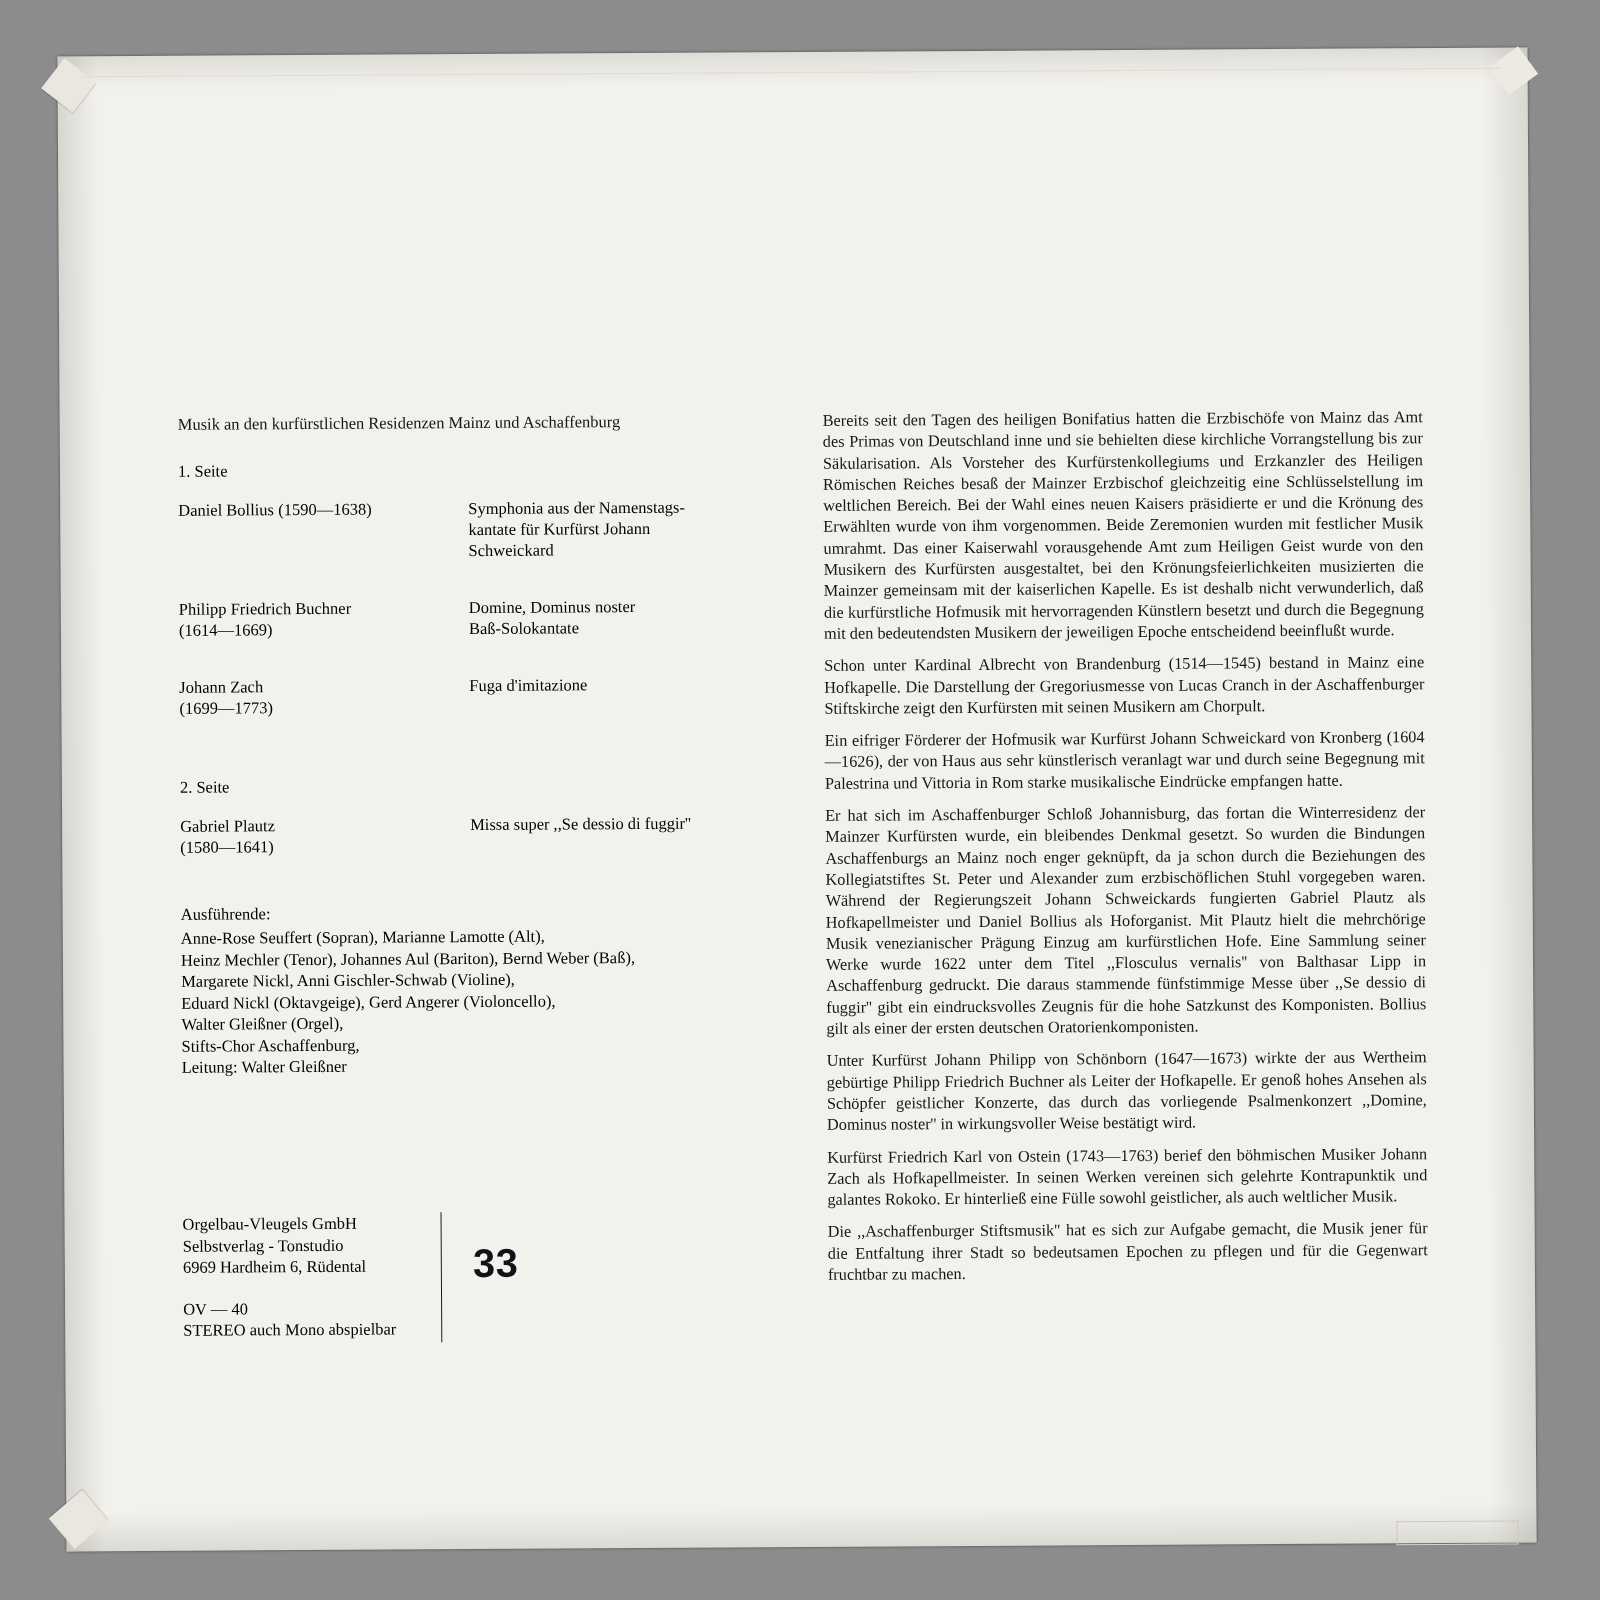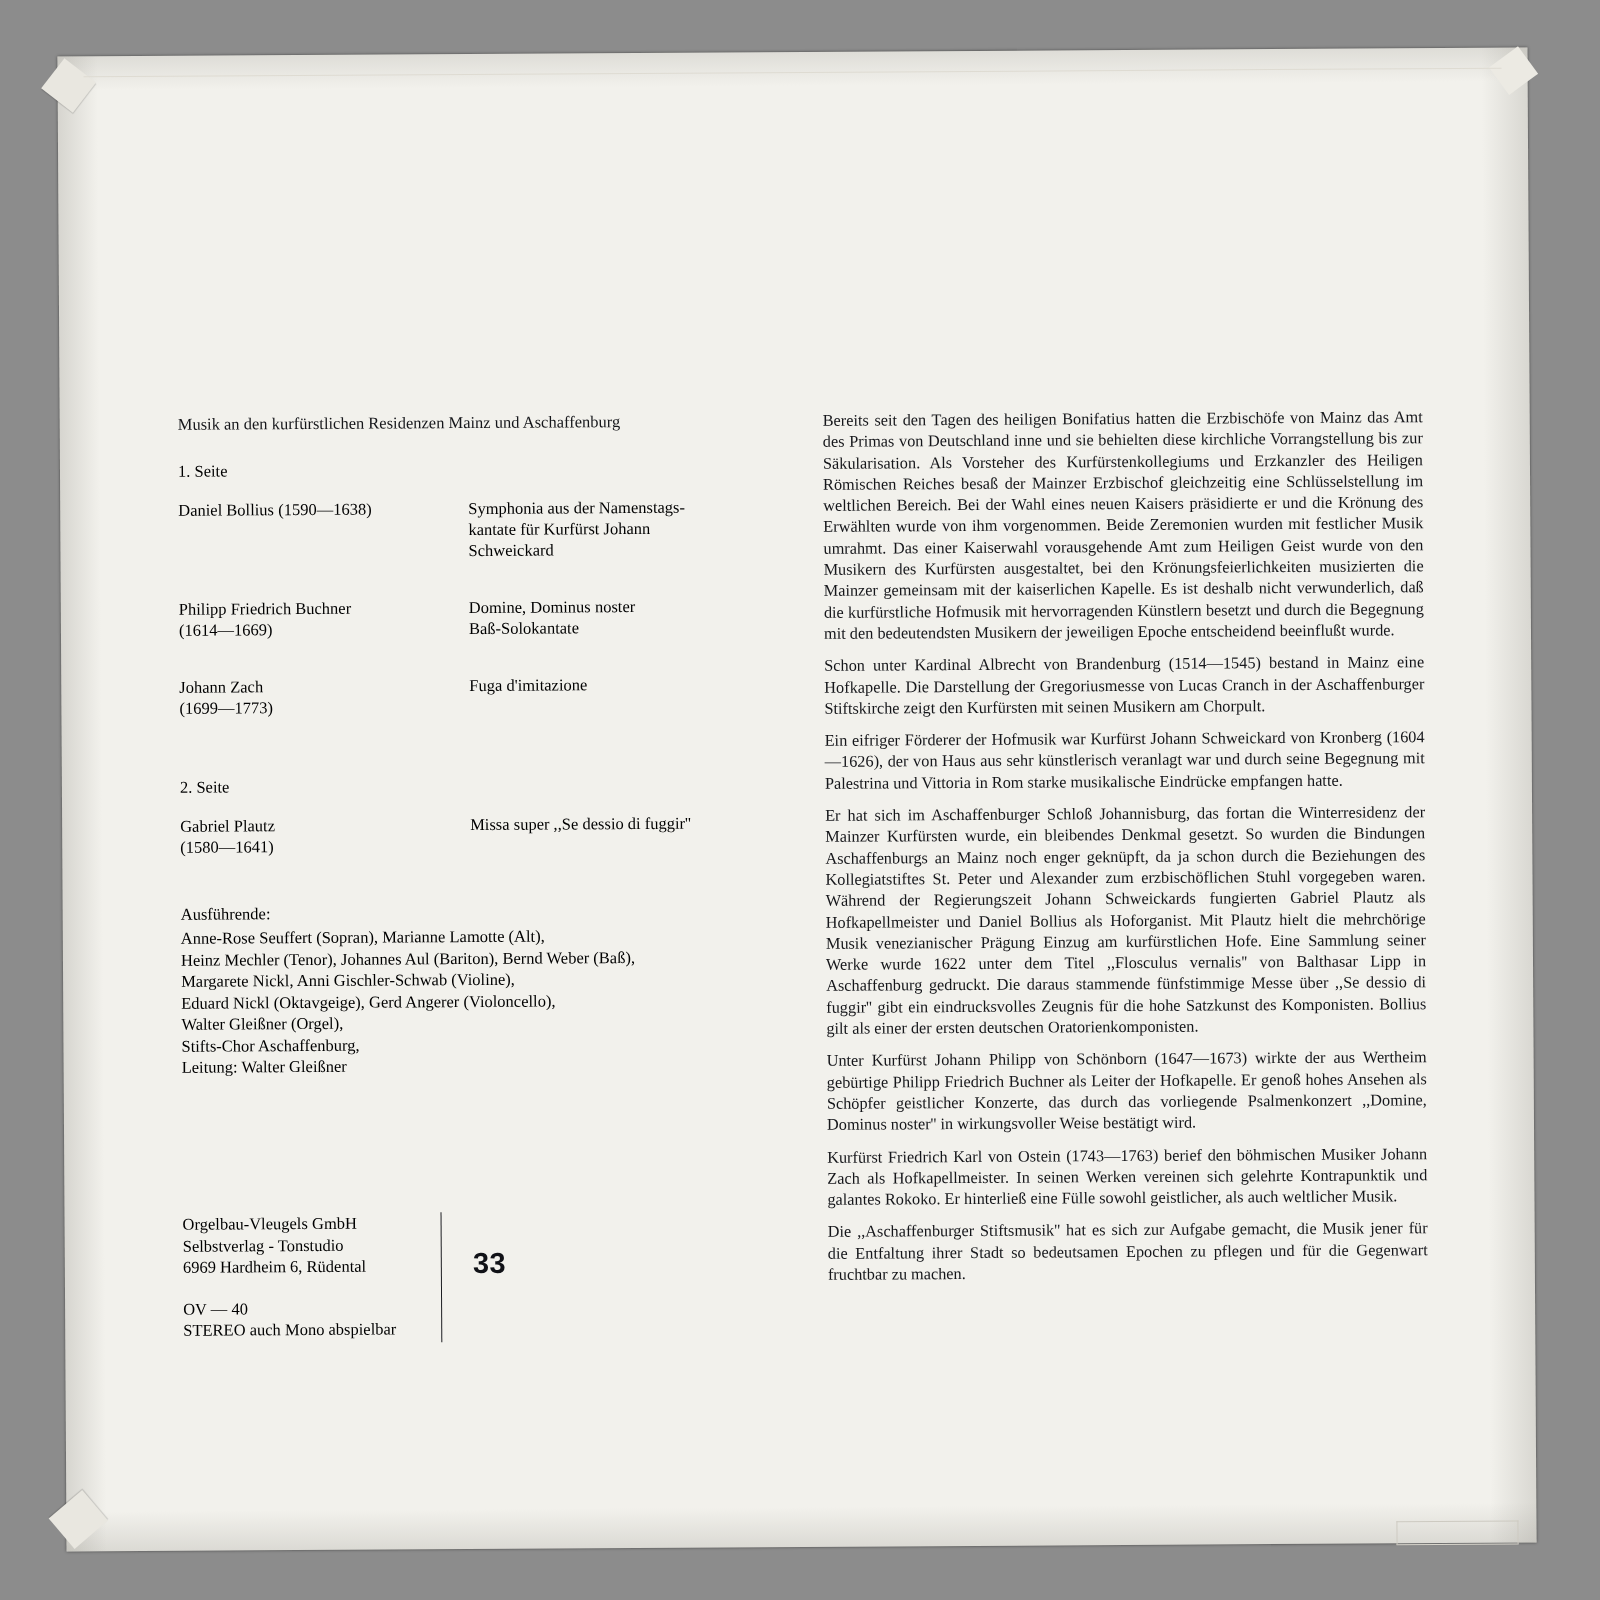--- a/index.html
+++ b/index.html
@@ -141,21 +141,21 @@
     width: 1px;
     height: 130px;
     background: #1d1e22;
   }
   #catalog-number {
     position: absolute;
     left: 290px;
     top: 828px;
     font-family: "Liberation Sans", sans-serif;
     font-weight: bold;
-    font-size: 29px;
+    font-size: 40px;
     line-height: 46px;
     color: #111217;
     letter-spacing: 0.5px;
   }
 
   
   .para {
     font-size: 16.3px;
     line-height: 21.3px;
     color: #15161a;

